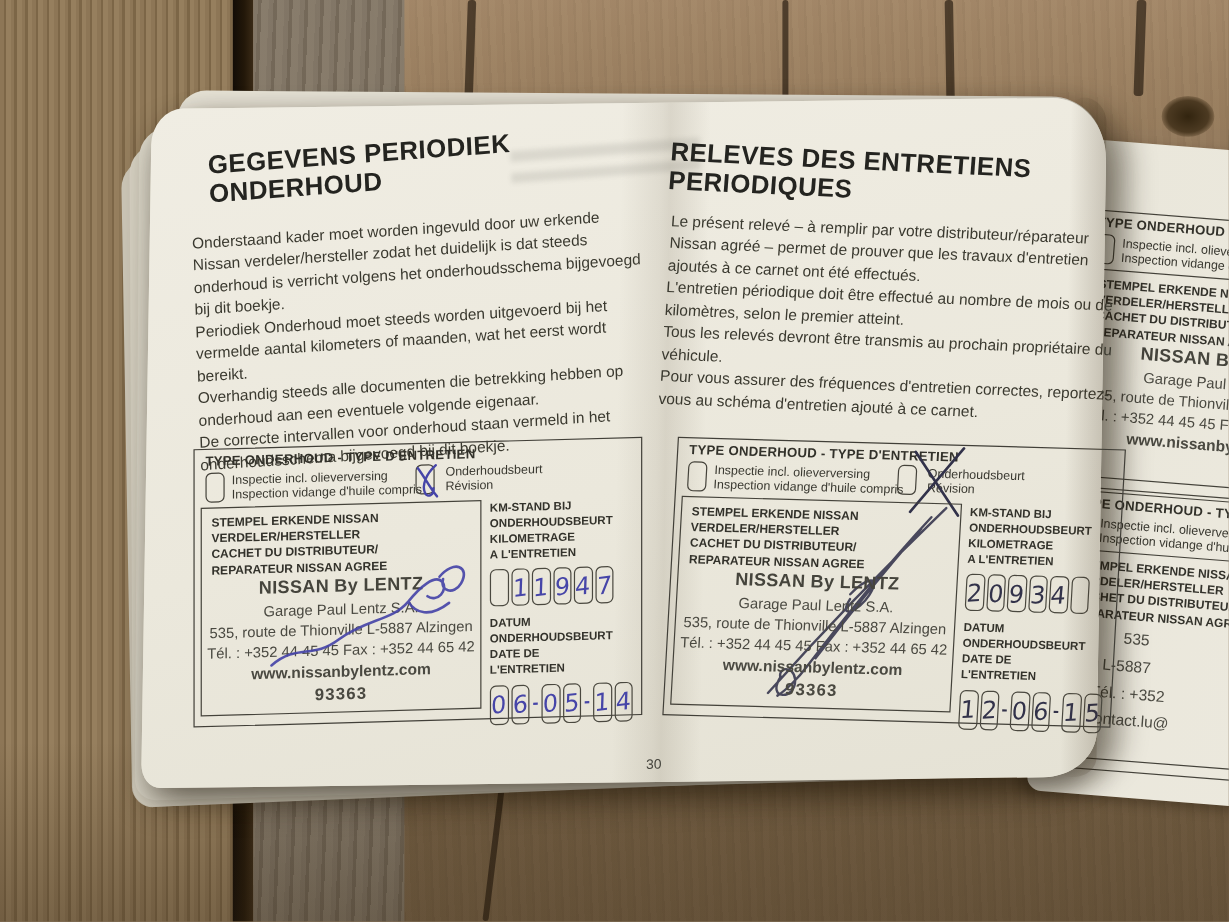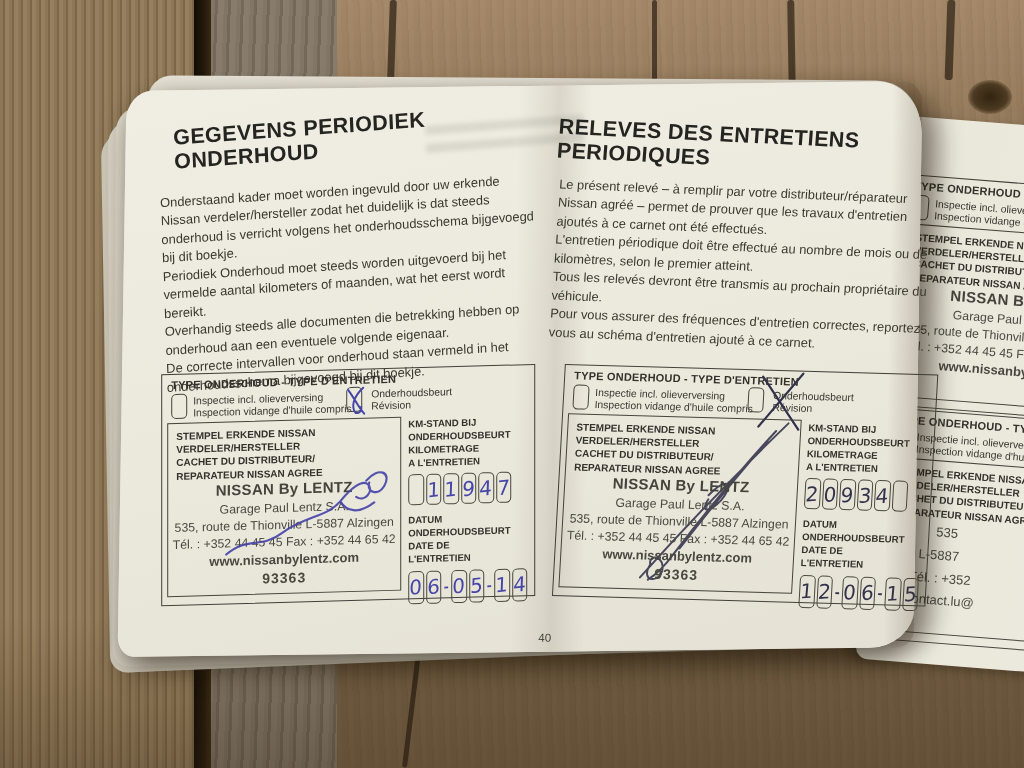--- a/index.html
+++ b/index.html
@@ -260,21 +260,21 @@
           <span class="cell dcell">
               <span class="hw ink-blue">1</span>
             </span>
           <span class="cell dcell">
               <span class="hw ink-blue">4</span>
             </span>
         </div>
       </div>
     </div>
 
-    <div class="pageno">40</div>
+    <div class="pageno">30</div>
 
     <div class="ptitle rt"><span>RELEVES DES ENTRETIENS</span><br><span>PERIODIQUES</span></div>
     <div class="pbody rb">
       <div>Le présent relevé – à remplir par votre distributeur/réparateur Nissan agréé – permet de prouver que les travaux d'entretien ajoutés à ce carnet ont été effectués.</div>
       <div>L'entretien périodique doit être effectué au nombre de mois ou de kilomètres, selon le premier atteint.</div>
       <div>Tous les relevés devront être transmis au prochain propriétaire du véhicule.</div>
       <div>Pour vous assurer des fréquences d'entretien correctes, reportez-vous au schéma d'entretien ajouté à ce carnet.</div>
     </div>
 
     <div class="sbox b2">

